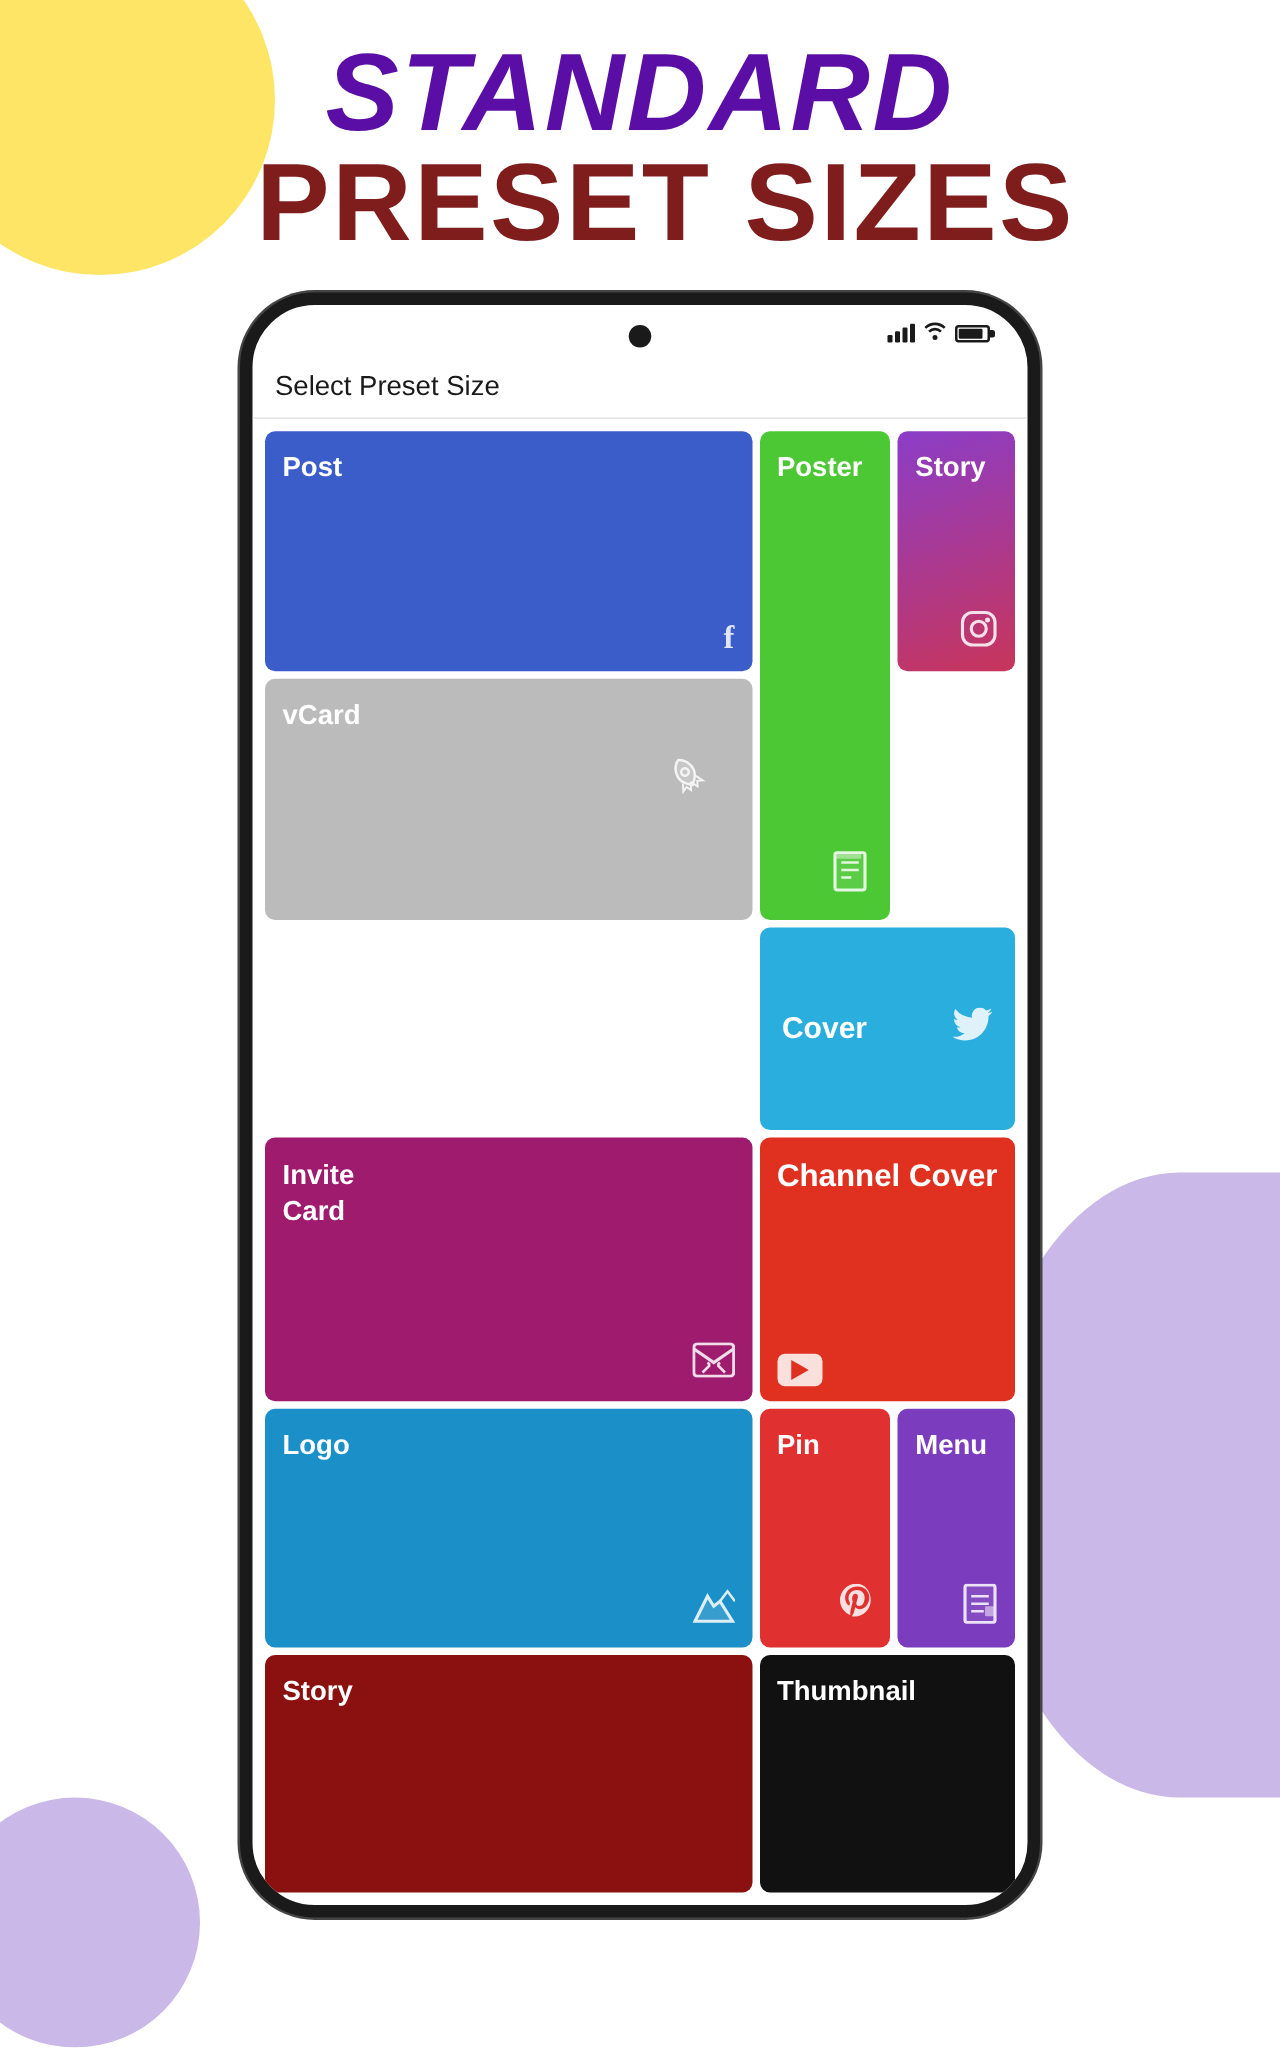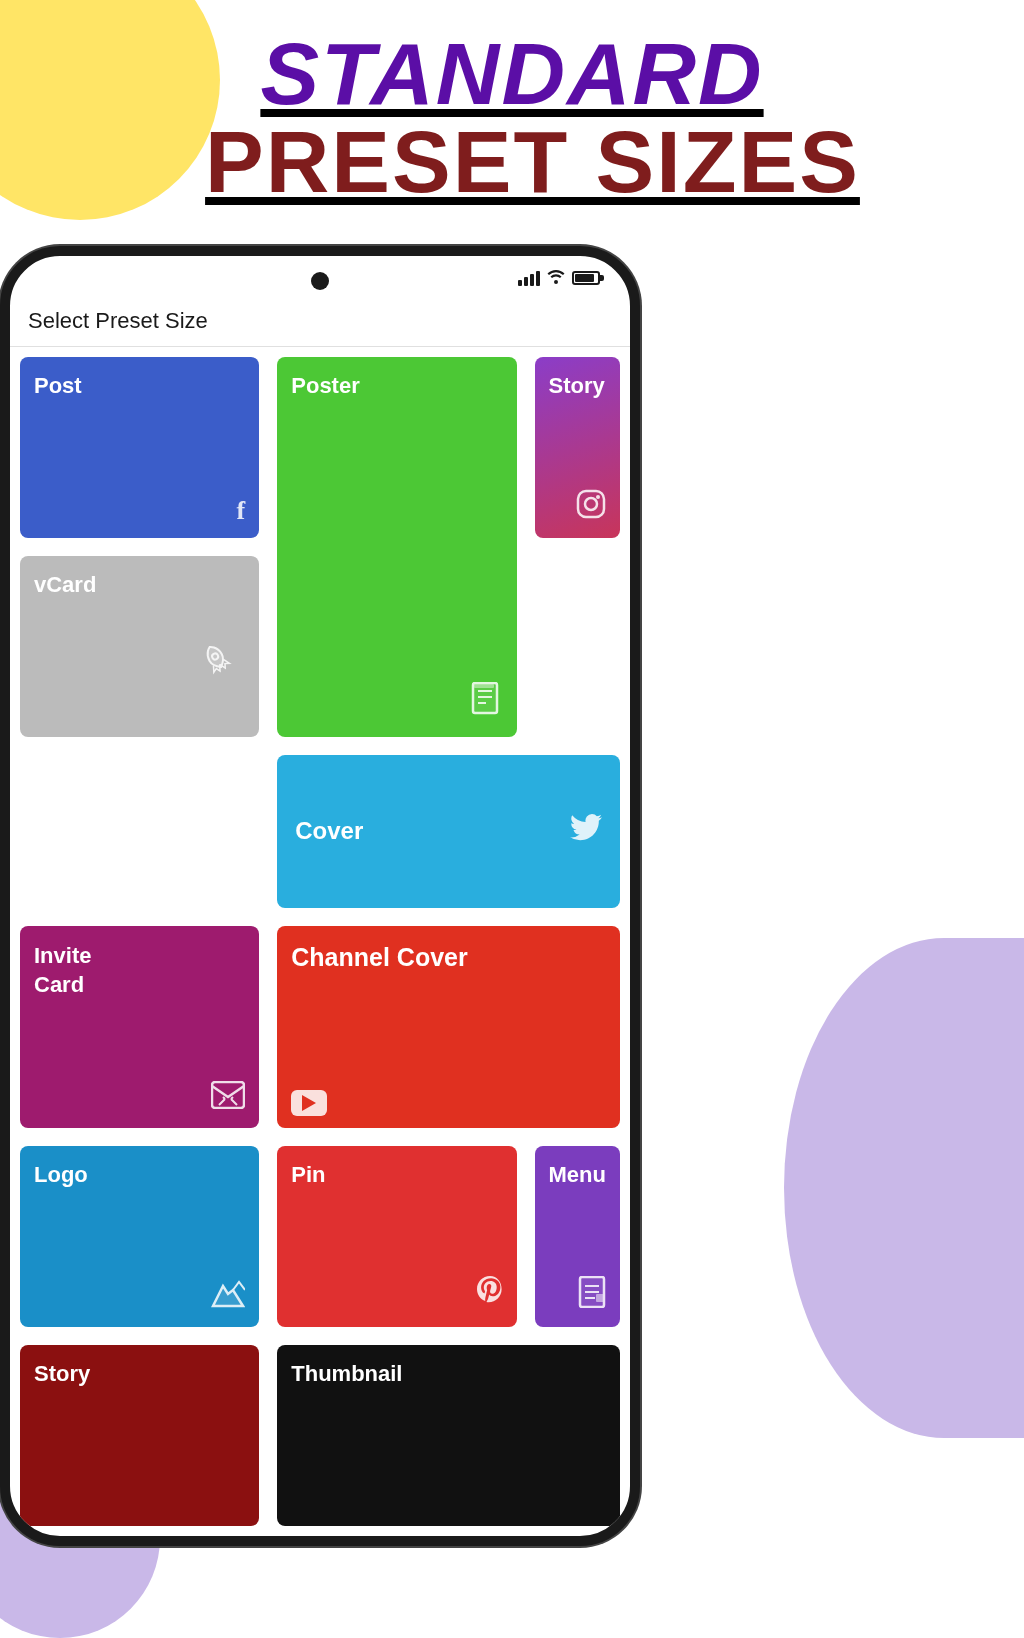--- a/index.html
+++ b/index.html
@@ -46,21 +46,20 @@
       border-radius: 50%;
       z-index: 0;
     }
 
     
     .header {
       position: relative;
       z-index: 1;
       text-align: center;
       padding: 30px 0 20px;
-      text-decoration: underline;
     }
 
     .title-standard {
       font-size: 88px;
       font-weight: 900;
       color: #5B0EA6;
       text-transform: uppercase;
       letter-spacing: 2px;
       font-style: italic;
       line-height: 1;
@@ -74,22 +73,22 @@
       letter-spacing: 2px;
       line-height: 1;
       padding-left: 41px;
     }
 
     
     .phone-container {
       position: relative;
       z-index: 1;
       display: flex;
-      justify-content: flex-start;
-      margin-top: 20px;
+      justify-content: center;
+      margin-top: 8px;
     }
 
     .phone {
       width: 640px;
       height: 1300px;
       border: 10px solid #1a1a1a;
       border-radius: 60px;
       background: #fff;
       position: relative;
       overflow: hidden;
@@ -192,23 +191,23 @@
       font-size: 22px;
       font-weight: 400;
       color: #1a1a1a;
     }
 
     
     .preset-grid {
       flex: 1;
       padding: 10px;
       display: grid;
-      grid-template-columns: 1fr 1fr;
+      grid-template-columns: 1fr;
       grid-template-rows: auto;
-      gap: 18px;
+      gap: 6px;
       overflow: hidden;
     }
 
     .preset-btn {
       border-radius: 8px;
       display: flex;
       flex-direction: column;
       justify-content: space-between;
       padding: 16px 14px 12px;
       cursor: pointer;

